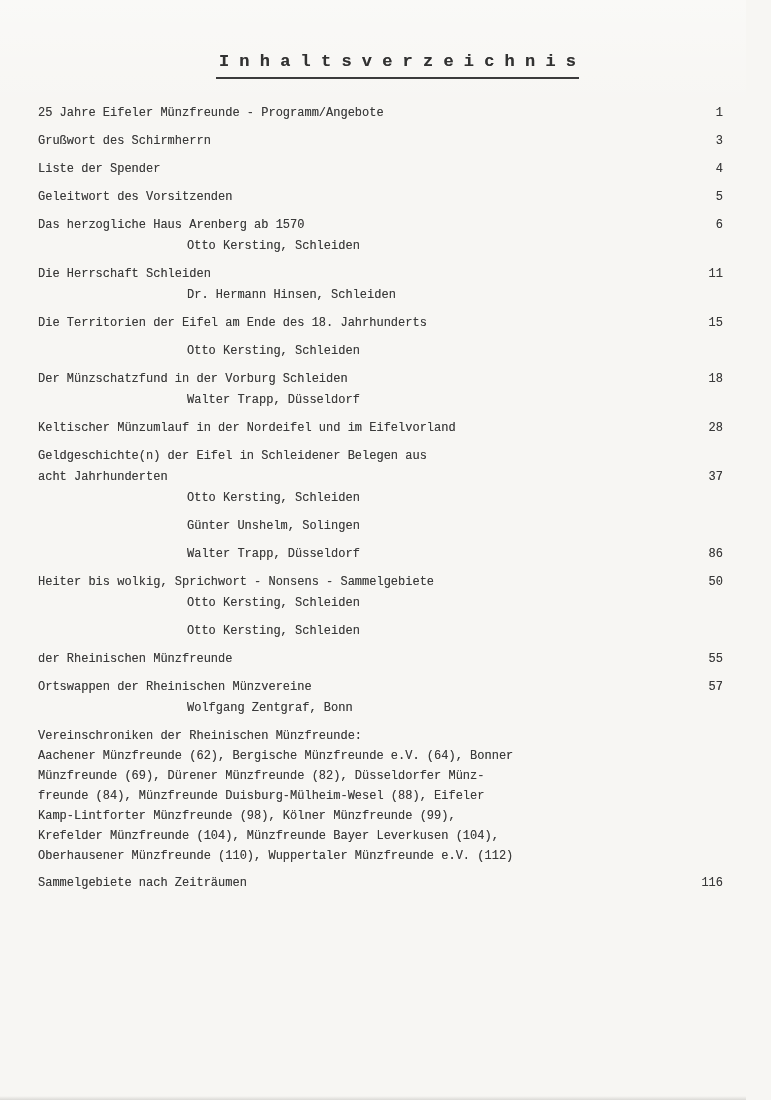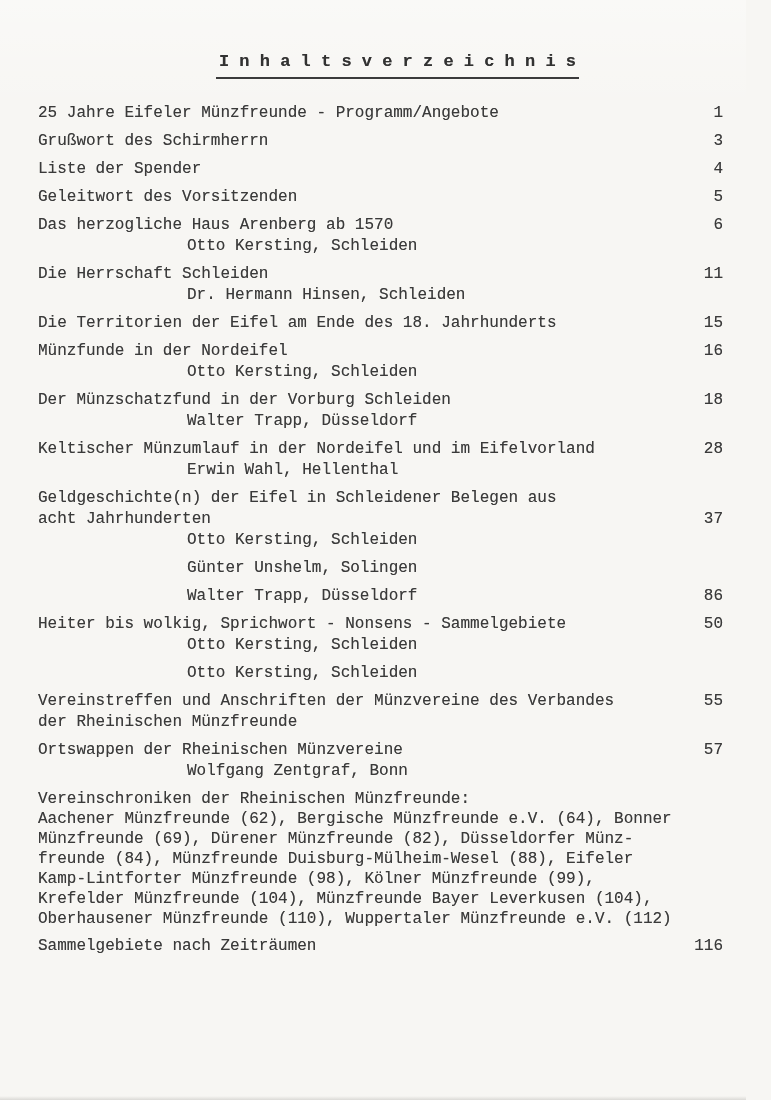--- a/index.html
+++ b/index.html
@@ -37,21 +37,21 @@
     color: #323232;
     border-bottom: 2px solid #3b3b3b;
     padding: 0 3px 5px 3px;
     white-space: pre;
     text-shadow: 0 0 0.5px rgba(50,50,50,0.55);
   }
   .entries { margin-top: 24px; }
   .entry { margin-bottom: 7px; }
   .line {
     position: relative;
-    font-size: 16px;
+    font-size: 12px;
     line-height: 21px;
     padding-right: 46px;
     white-space: nowrap;
     text-shadow: 0 0 0.5px rgba(55,55,55,0.5);
   }
   .line.indent { padding-left: 149px; }
   .line .num {
     position: absolute;
     right: 0;
     top: 0;
@@ -83,30 +83,28 @@
         <div class="line indent"><span class="txt">Otto Kersting, Schleiden</span></div>
       </div>
       <div class="entry">
         <div class="line"><span class="txt">Die Herrschaft Schleiden</span><span class="num">11</span></div>
         <div class="line indent"><span class="txt">Dr. Hermann Hinsen, Schleiden</span></div>
       </div>
       <div class="entry">
         <div class="line"><span class="txt">Die Territorien der Eifel am Ende des 18. Jahrhunderts</span><span class="num">15</span></div>
       </div>
       <div class="entry">
-        <div class="line"><span class="txt">Münzfunde in der Nordeifel</span><span class="num">16</span></div>
         <div class="line indent"><span class="txt">Otto Kersting, Schleiden</span></div>
       </div>
       <div class="entry">
         <div class="line"><span class="txt">Der Münzschatzfund in der Vorburg Schleiden</span><span class="num">18</span></div>
         <div class="line indent"><span class="txt">Walter Trapp, Düsseldorf</span></div>
       </div>
       <div class="entry">
         <div class="line"><span class="txt">Keltischer Münzumlauf in der Nordeifel und im Eifelvorland</span><span class="num">28</span></div>
-        <div class="line indent"><span class="txt">Erwin Wahl, Hellenthal</span></div>
       </div>
       <div class="entry">
         <div class="line"><span class="txt">Geldgeschichte(n) der Eifel in Schleidener Belegen aus</span></div>
         <div class="line"><span class="txt">acht Jahrhunderten</span><span class="num">37</span></div>
         <div class="line indent"><span class="txt">Otto Kersting, Schleiden</span></div>
       </div>
       <div class="entry">
         <div class="line indent"><span class="txt">Günter Unshelm, Solingen</span></div>
       </div>
       <div class="entry">
@@ -114,21 +112,21 @@
         <div class="line indent"><span class="txt">Walter Trapp, Düsseldorf</span></div>
       </div>
       <div class="entry">
         <div class="line"><span class="txt">Heiter bis wolkig, Sprichwort - Nonsens - Sammelgebiete</span><span class="num">50</span></div>
         <div class="line indent"><span class="txt">Otto Kersting, Schleiden</span></div>
       </div>
       <div class="entry">
         <div class="line indent"><span class="txt">Otto Kersting, Schleiden</span></div>
       </div>
       <div class="entry">
-        <div class="line"><span class="txt">Vereinstreffen und Anschriften der Münzvereine des Verbandes</span><span class="num">55</span></div>
+        <div class="line"><span class="num">55</span></div>
         <div class="line"><span class="txt">der Rheinischen Münzfreunde</span></div>
       </div>
       <div class="entry">
         <div class="line"><span class="txt">Ortswappen der Rheinischen Münzvereine</span><span class="num">57</span></div>
         <div class="line indent"><span class="txt">Wolfgang Zentgraf, Bonn</span></div>
       </div>
       <div class="entry paragraph">
         <div class="line"><span class="txt">Vereinschroniken der Rheinischen Münzfreunde:</span></div>
         <div class="line"><span class="txt">Aachener Münzfreunde (62), Bergische Münzfreunde e.V. (64), Bonner</span></div>
         <div class="line"><span class="txt">Münzfreunde (69), Dürener Münzfreunde (82), Düsseldorfer Münz-</span></div>

